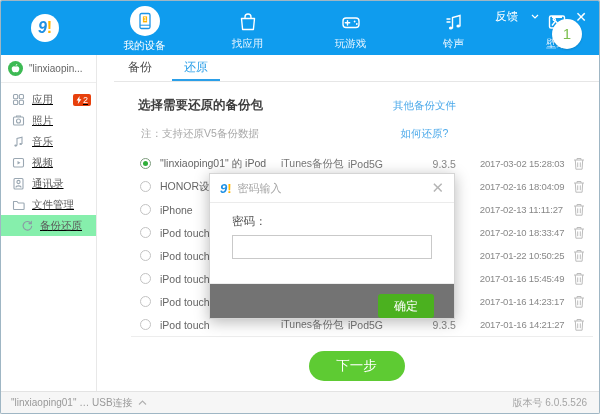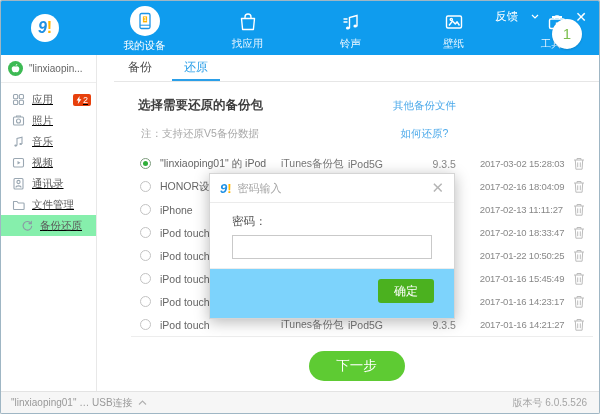--- a/index.html
+++ b/index.html
@@ -89,22 +89,22 @@
             padding:0 10px; }
   .m-logo { font-size:13px; font-weight:bold; }
   .m-logo .n9 { color:#1e90e4; font-style:italic; }
   .m-logo .ex { color:#ffb400; }
   .m-title { font-size:11px; color:#a8a8a8; margin-left:6px; }
   .m-close { margin-left:auto; color:#b5b5b5; font-size:15px; line-height:14px; cursor:pointer; }
   .m-body { padding:11px 22px 0 22px; }
   .m-label { font-size:11.5px; color:#555; margin-bottom:6px; }
   .m-input { width:100%; height:24px; border:1px solid #c9c9c9; font-size:12px; padding:0 6px;
              font-family:inherit; outline:none; }
-  .m-foot { position:absolute; left:0; right:0; bottom:0; height:50px; border-top:1px solid #ededed;
-            background:#7dd3fc; }
+  .m-foot { position:absolute; left:0; right:0; bottom:0; height:35px; border-top:1px solid #ededed;
+            background:#737373; }
   .confirm-btn { position:absolute; right:20px; top:10px; width:56px; height:24px; border:none;
                  border-radius:3px; background:#4bb11f; color:#fff; font-size:12px;
                  font-family:inherit; cursor:pointer; }
 
   
   .statusbar { position:absolute; left:0; right:0; bottom:0; height:22px; background:#f6f6f6;
                border-top:1px solid #e3e3e3; display:flex; align-items:center; padding:0 12px 0 10px;
                font-size:10px; color:#999; }
   .sb-left { display:flex; align-items:center; gap:5px; cursor:pointer; }
   .sb-right { margin-left:auto; color:#a5a5a5; }
@@ -134,20 +134,31 @@
         <span class="lbl">我的设备</span>
       </div>
       <div class="nav-item">
         <span class="ic">
           <svg width="22" height="22" viewBox="0 0 22 22" fill="none" stroke="#fff" stroke-width="1.4" stroke-linejoin="round">
               <path d="M4.5 7.5 h13 l-1.1 11 H5.6 z"></path>
               <path d="M8 7.5 V6 a3 3 0 0 1 6 0 v1.5"></path>
             </svg>
         </span>
         <span class="lbl">找应用</span>
+      </div>
+      <div class="nav-item">
+        <span class="ic">
+          <svg width="22" height="22" viewBox="0 0 22 22" fill="none" stroke="#fff" stroke-width="1.4" stroke-linecap="round" stroke-linejoin="round">
+              <rect x="3" y="7" width="16" height="9.5" rx="3"></rect>
+              <path d="M7.5 9.6 v4.4 M5.3 11.8 h4.4"></path>
+              <circle cx="14.6" cy="10.5" r="0.9" fill="#fff" stroke="none"></circle>
+              <circle cx="16.8" cy="13" r="0.9" fill="#fff" stroke="none"></circle>
+            </svg>
+        </span>
+        <span class="lbl">玩游戏</span>
       </div>
       <div class="nav-item">
         <span class="ic">
           <svg width="22" height="22" viewBox="0 0 22 22" fill="none" stroke="#fff" stroke-width="1.4" stroke-linecap="round">
               <path d="M9.5 17 V6.5 L17 4.5 V15"></path>
               <ellipse cx="7.7" cy="17" rx="1.8" ry="1.5" fill="#fff" stroke="none"></ellipse>
               <ellipse cx="15.2" cy="15" rx="1.8" ry="1.5" fill="#fff" stroke="none"></ellipse>
               <path d="M4 8 h3 M4 11 h3"></path>
             </svg>
         </span>

